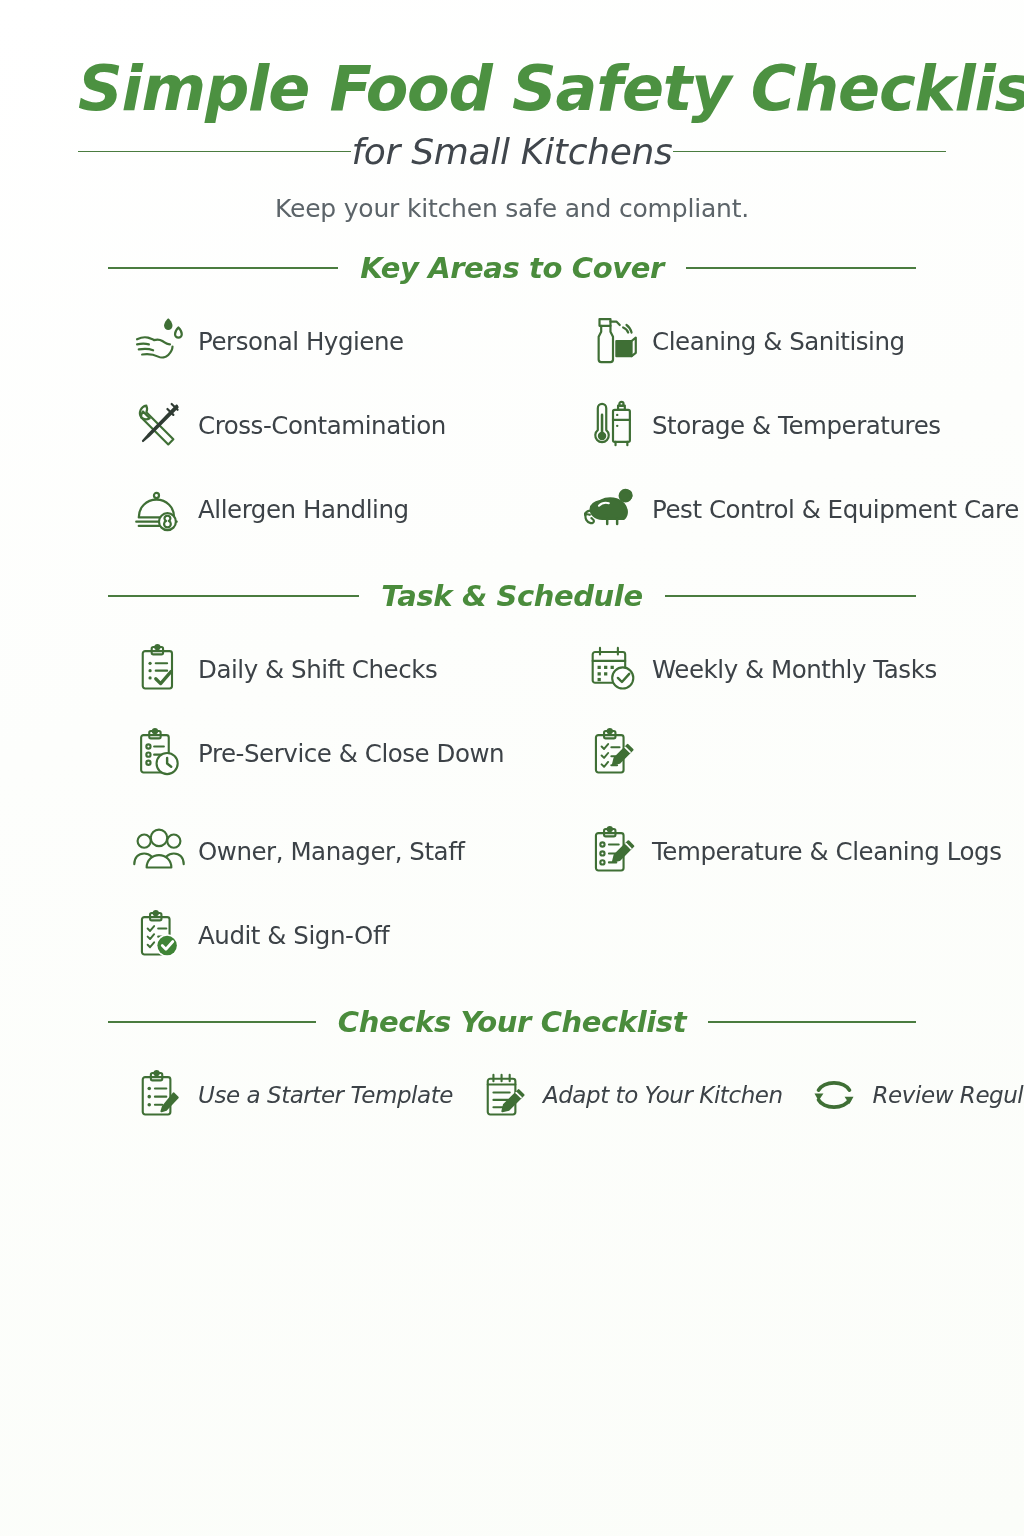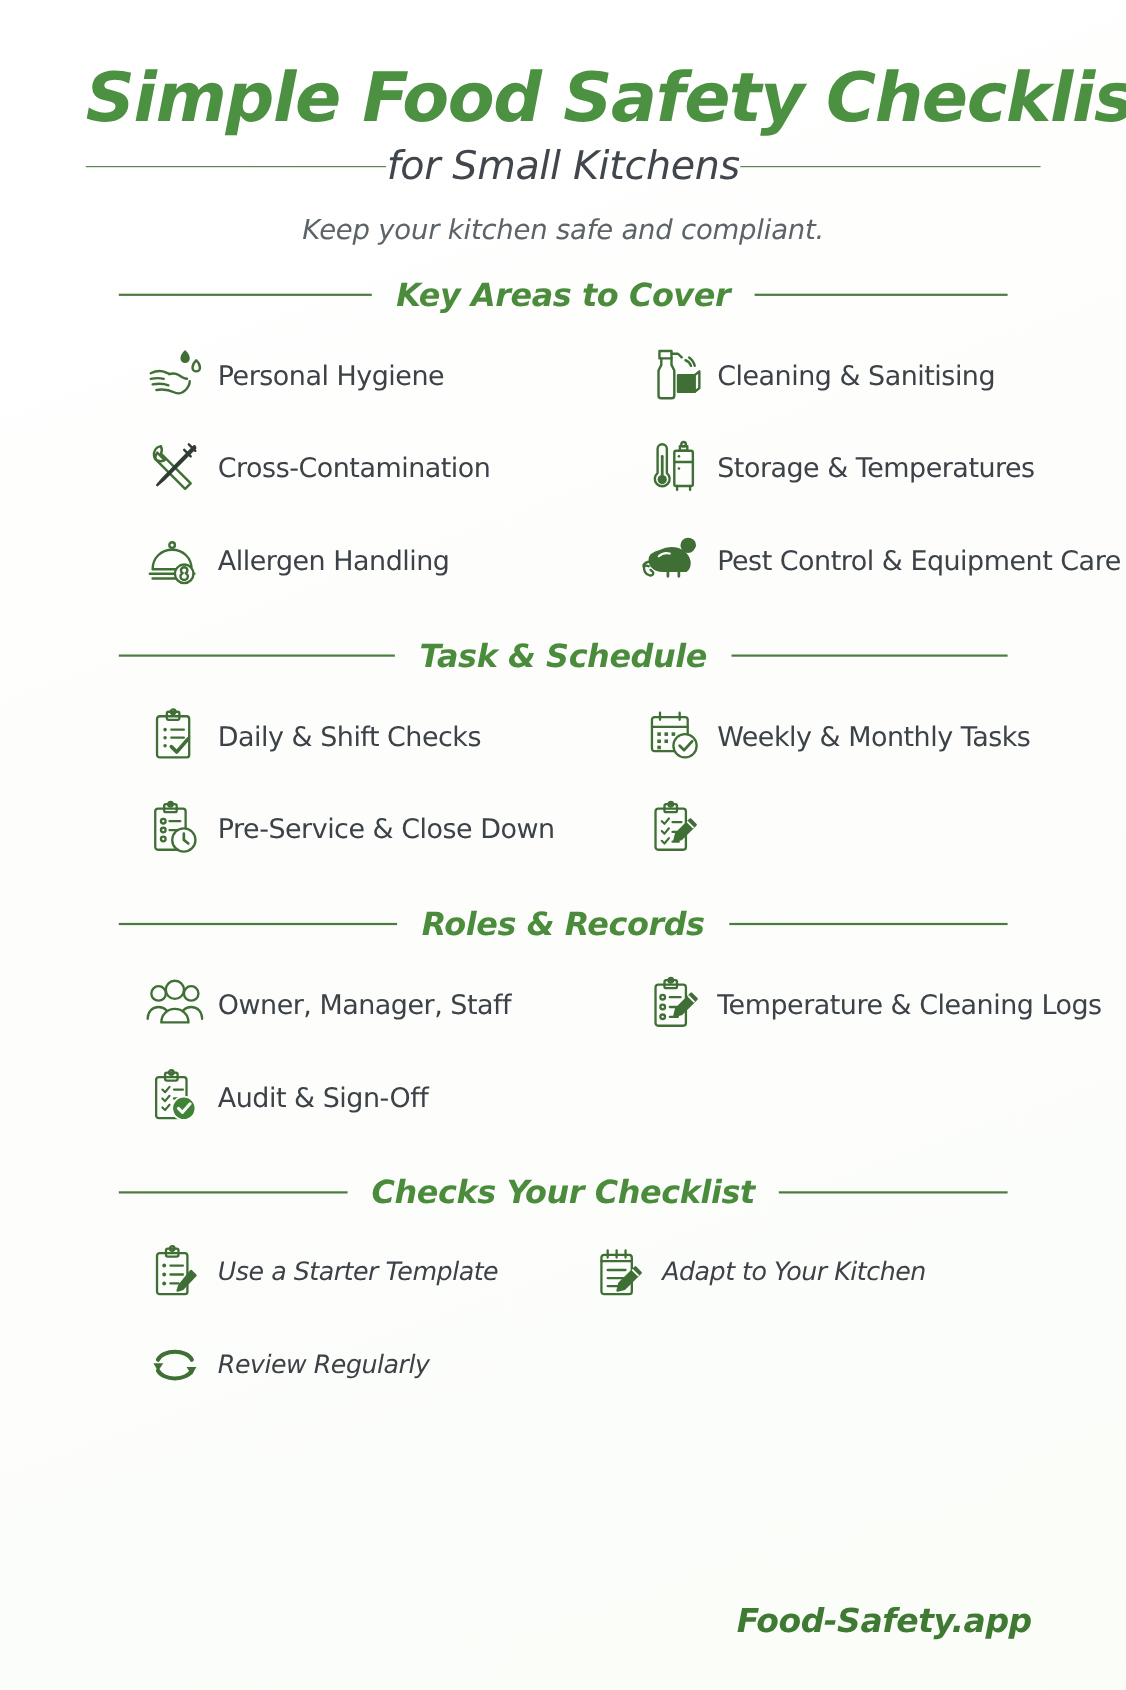--- a/index.html
+++ b/index.html
@@ -54,21 +54,20 @@
     font-weight: normal;
     font-size: 36px;
     color: #40464c;
     white-space: nowrap;
     letter-spacing: -0.3px;
   }
   .tagline {
     margin-top: 22px;
     text-align: center;
     font-family: "DejaVu Sans", sans-serif;
-    font-style: italic;
     font-size: 25px;
     color: #5c6469;
     letter-spacing: -0.2px;
   }
 
   
   .section {
     padding: 0 108px;
   }
   .section-head {
@@ -92,21 +91,21 @@
     letter-spacing: -0.4px;
   }
 
   
   .grid {
     display: grid;
     grid-template-columns: 470px 1fr;
     margin-top: 14px;
   }
   .grid.single-col {
-    grid-template-columns: 1fr 1fr;
+    grid-template-columns: 1fr 1fr 1fr;
   }
   .item {
     display: flex;
     align-items: center;
     gap: 10px;
     height: 84px;
     padding-left: 22px;
     box-sizing: border-box;
   }
   .item.col2 {
@@ -338,25 +337,20 @@
             <path d="M47 25l6 6" stroke="#ffffff" stroke-width="2"></path>
           </svg>
         </span>
         <span class="item-label"></span>
       </div>
 
     </div>
   </div>
 
   <div class="section">
-    <div class="section-head">
-      <span class="rule"></span>
-      <span class="section-title">Roles &amp; Records</span>
-      <span class="rule"></span>
-    </div>
     <div class="grid">
 
       <div class="item">
         <span class="icon">
           <svg width="56" height="52" viewBox="0 0 68 60" fill="none" stroke="#3f6f35" stroke-width="2.6" stroke-linecap="round" stroke-linejoin="round">
             <circle cx="16" cy="18" r="8"></circle>
             <path d="M4 46c0-8 5-13 12-13s12 5 12 13"></path>
             <circle cx="52" cy="18" r="8"></circle>
             <path d="M40 46c0-8 5-13 12-13s12 5 12 13"></path>
             <circle cx="34" cy="14" r="10" fill="#ffffff"></circle>
@@ -448,15 +442,14 @@
             <path d="M8 30l5 9 6-9z" fill="#3f6f35" stroke="none"></path>
             <path d="M45 34l6 9 5-9z" fill="#3f6f35" stroke="none"></path>
           </svg>
         </span>
         <span class="item-label">Review Regularly</span>
       </div>
 
     </div>
   </div>
 
-  <div class="footer">Food-Safety.app</div>
 
 </div>
 
 </body></html>

